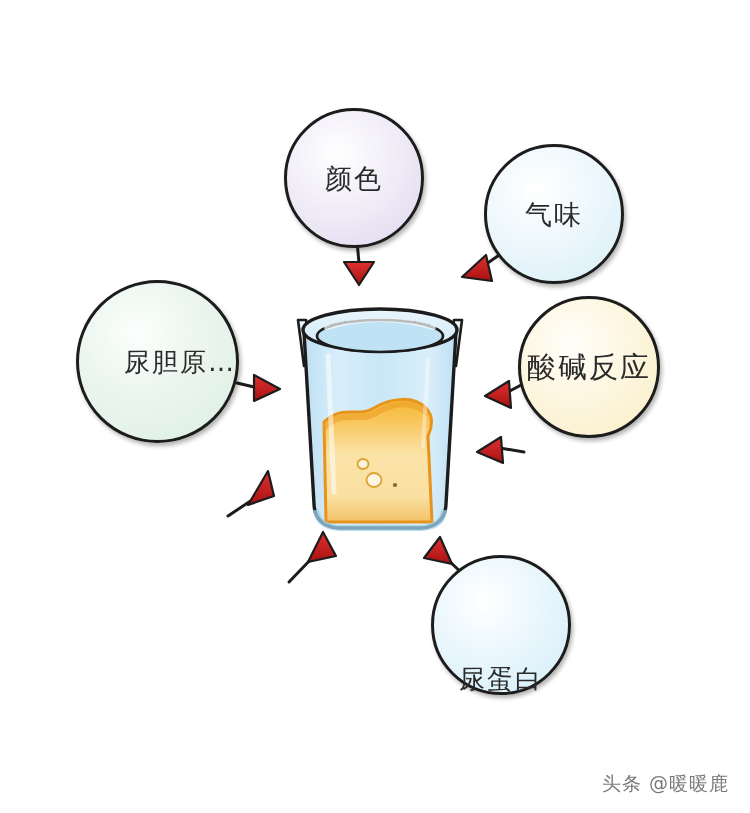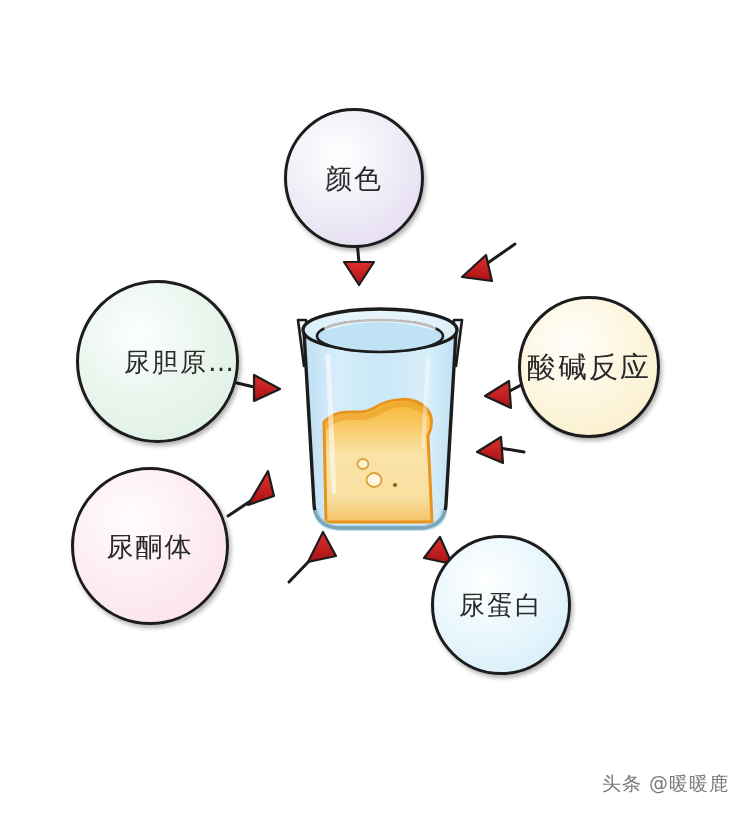--- a/index.html
+++ b/index.html
@@ -127,34 +127,34 @@
     <g>
       <line x1="237" y1="383" x2="254" y2="387" stroke="#1c1c1c" stroke-width="3" stroke-linecap="round"></line>
       <polygon points="254,375 254,401 280,389" fill="url(#arrowGrad)" stroke="#1c1c1c" stroke-width="2.2" stroke-linejoin="round"></polygon>
     </g>
   </svg>
 
   <div class="bubble b-color" style="left:284px; top:108px; width:140px; height:140px;">
     <span class="label" style="font-size:27px;">颜色</span>
   </div>
 
+  <div class="bubble b-odor" style="left:484px; top:144px; width:140px; height:140px;">
+    <span class="label" style="font-size:27px;">气味</span>
+  </div>
 
   <div class="bubble b-ph" style="left:518px; top:296px; width:142px; height:142px;">
     <span class="label" style="font-size:29px;">酸碱反应</span>
   </div>
 
 
-  <div class="bubble b-protein" style="left:431px; top:535px; width:140px; height:140px;">
+  <div class="bubble b-protein" style="left:431px; top:555px; width:140px; height:140px;align-items:flex-end;">
     <span class="label" style="font-size:26px;">尿蛋白</span>
   </div>
 
 
-  <div class="bubble b-ketone" style="left:71px; top:467px; width:158px; height:158px;">
-    <span class="label" style="font-size:27px;">尿酮体</span>
-  </div>
 
   <div class="bubble b-urobil" style="left:76px; top:280px; width:163px; height:163px;justify-content:flex-end;">
     <span class="label" style="font-size:26px;">尿胆原…</span>
   </div>
 
   <div class="cup-wrap">
     <svg viewBox="0 0 196 250" width="196" height="250">
       <defs>
         <linearGradient id="glassGrad" x1="0" y1="0" x2="1" y2="0">
           <stop offset="0%" stop-color="#bddff3"></stop>

